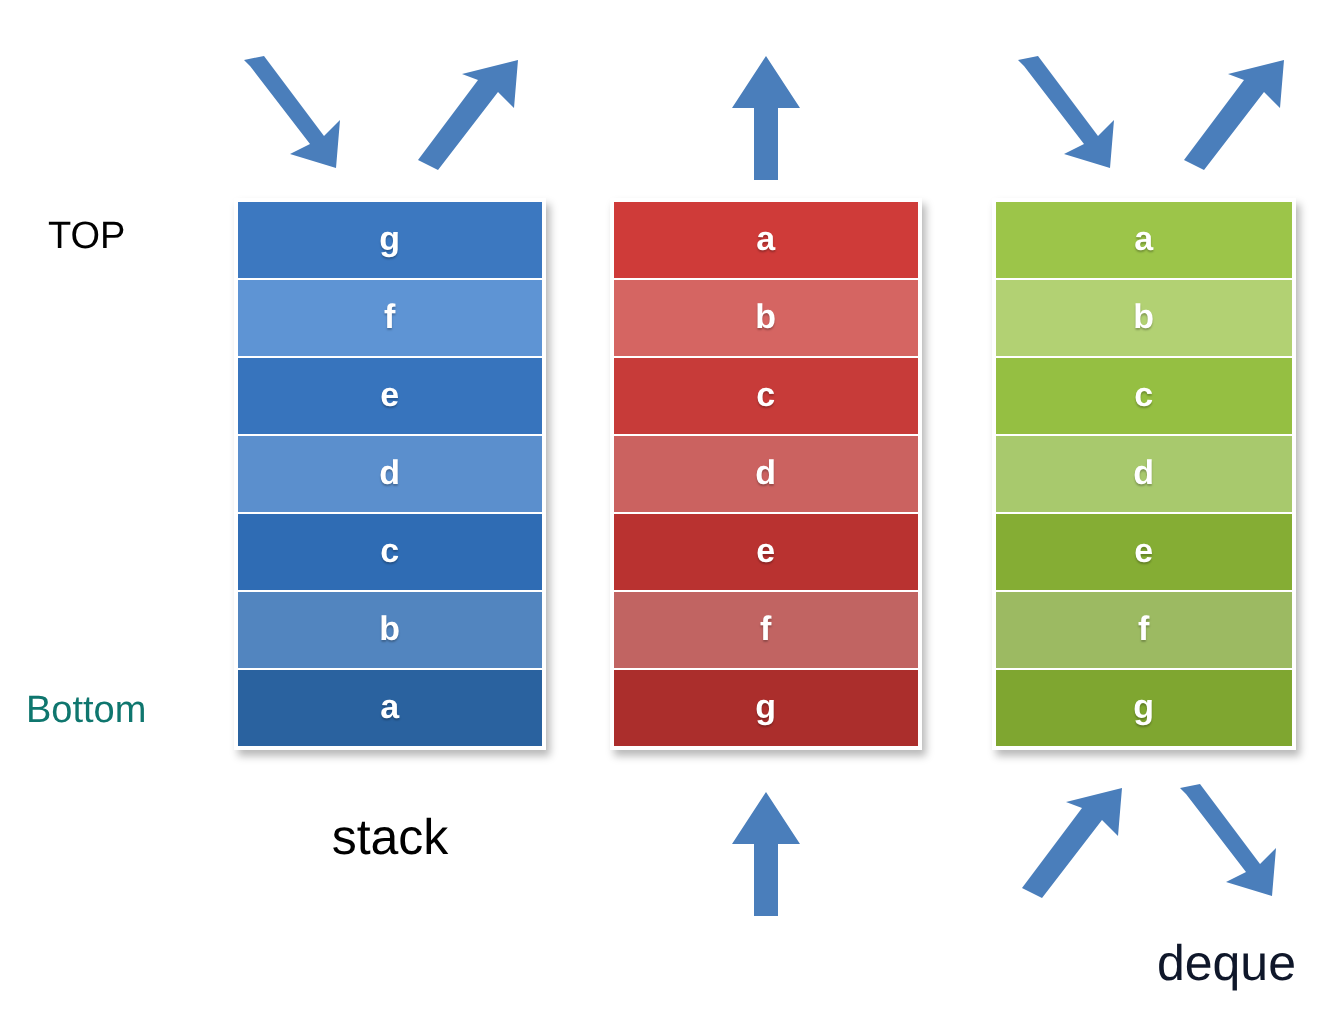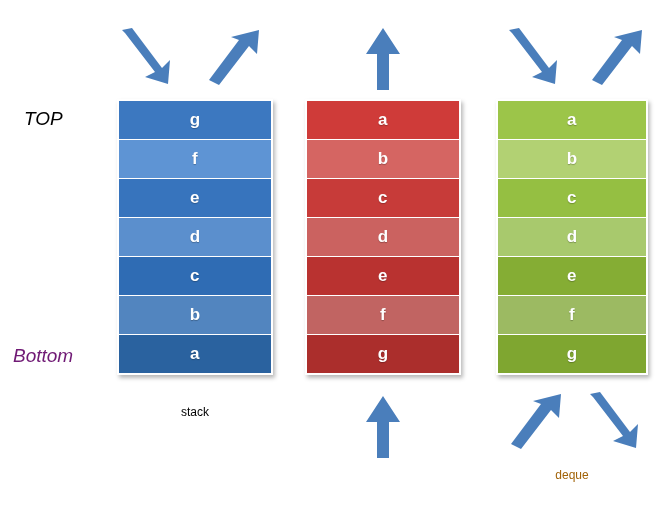--- a/index.html
+++ b/index.html
@@ -45,43 +45,42 @@
     letter-spacing: 0.3px;
   }
   .cell:last-child { margin-bottom: 0; }
 
   
   .side-label {
     position: absolute;
     font-size: 19px;
     color: #000000;
     white-space: nowrap;
-    font-style: italic;
   }
   .caption {
     position: absolute;
-    font-size: 12px;
+    font-size: 25px;
     color: #000000;
     white-space: nowrap;
     text-align: center;
   }
 
   
   .arrow {
     position: absolute;
   }
   .arrow svg { display: block; overflow: visible; }
 </style>
 </head>
 <body>
 
 <div class="canvas">
 
   <div class="side-label" style="left: 24px; top: 108px; color: rgb(0, 0, 0);">TOP</div>
-  <div class="side-label" style="left: 13px; top: 345px; color: #701a75;">Bottom</div>
+  <div class="side-label" style="left: 13px; top: 345px; color: #0f766e;">Bottom</div>
 
   <div class="arrow" style="left:118px; top:28px;">
     <svg width="60" height="58" viewBox="0 0 60 58">
       <g fill="#4a7ebb">
         <path d="M4 2 L14 0 L44 40 L52 32 L50 56 L27 49 L37 44 L7 5 Z"></path>
       </g>
     </svg>
   </div>
 
   <div class="arrow" style="left:203px; top:28px;">
@@ -211,15 +210,15 @@
       <span>e</span>
     </div>
     <div class="cell" style="background: rgb(156, 186, 98);">
       <span>f</span>
     </div>
     <div class="cell" style="background: rgb(127, 166, 48);">
       <span>g</span>
     </div>
   </div>
 
-  <div class="caption" style="left: 496px; top: 468px; width: 152px; color: #a16207;">deque</div>
+  <div class="caption" style="left: 496px; top: 468px; width: 152px; color: #0f172a; text-align: right;">deque</div>
 
 </div>
 
 </body></html>

